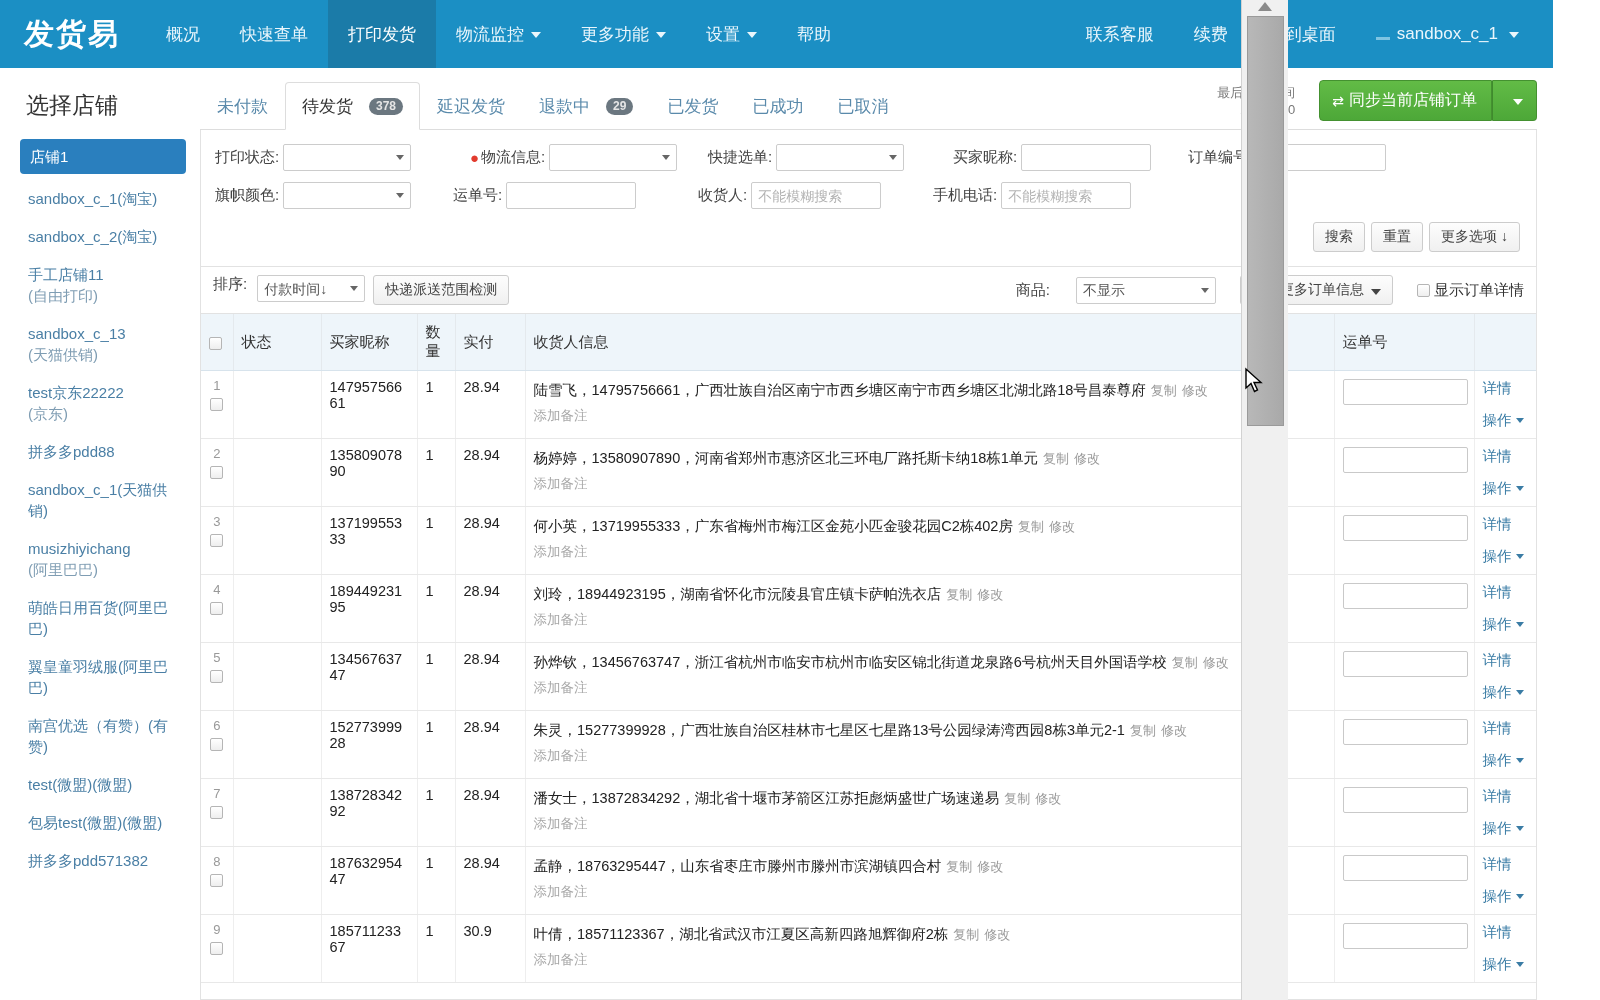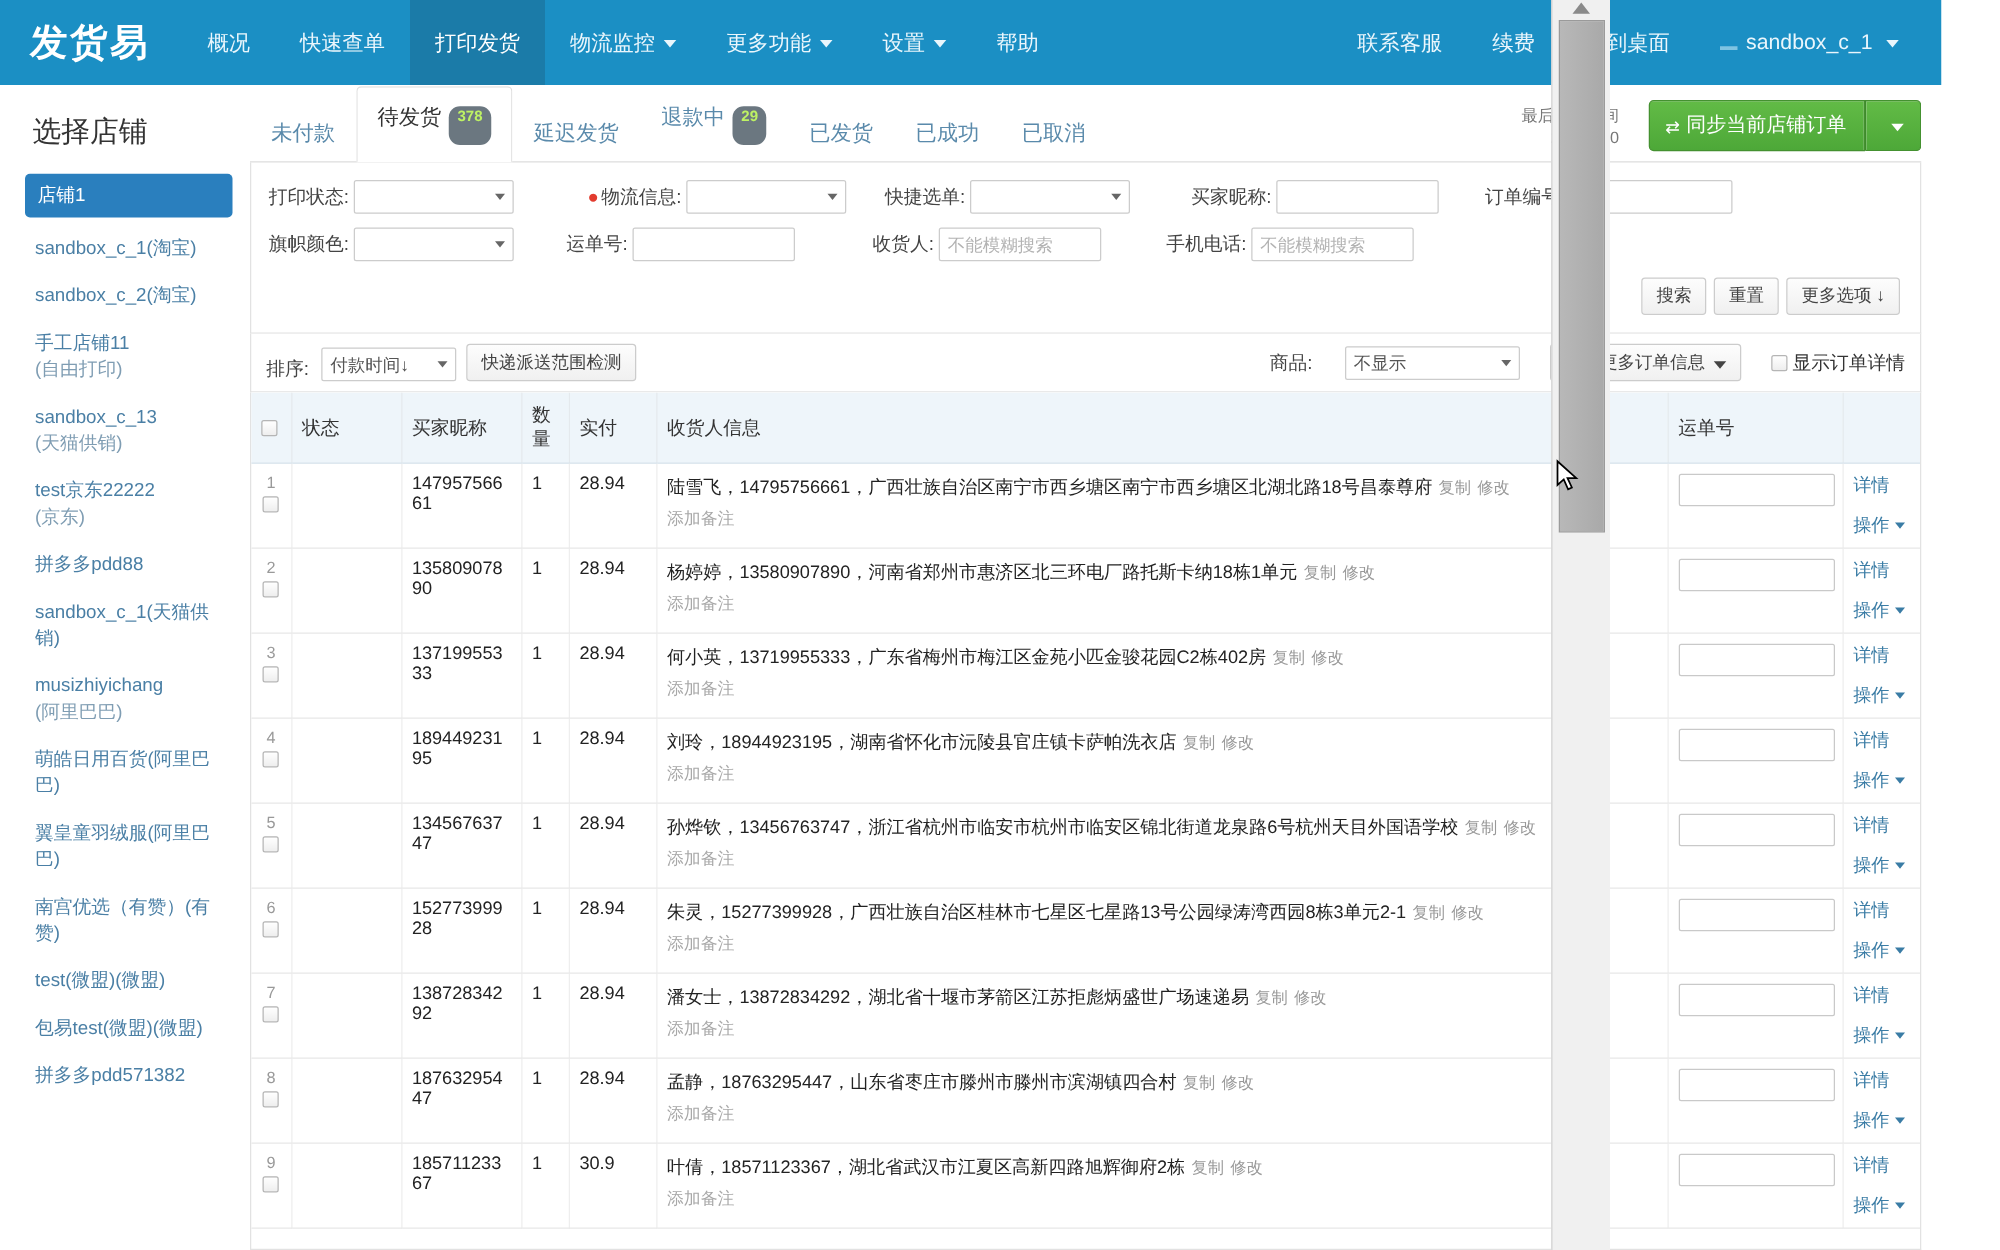--- a/index.html
+++ b/index.html
@@ -118,25 +118,25 @@
   .tab.active {
     color: #333;
     background: #fff;
     border: 1px solid #ddd;
     border-bottom-color: #fff;
     border-radius: 4px 4px 0 0;
   }
   .badge {
     display: inline-block;
     background: #6b7780;
-    color: #bef264;
+    color: #e5e5e5;
     font-size: 12px;
     border-radius: 9px;
-    padding: 1px 7px 16px 7px;
-    margin-left: 6px;
+    padding: 1px 7px 2px 7px;
+    margin-left: 16px;
     position: relative; top: -2px;
     font-weight: bold;
   }
   .sync-area {
     margin-left: auto;
     display: flex; align-items: center; gap: 24px;
     padding-bottom: 8px;
   }
   .sync-time { font-size: 13px; color: #777; line-height: 17px; text-align: right; }
   .sync-btn-group { display: flex; }
@@ -198,21 +198,21 @@
     background: linear-gradient(#fdfdfd,#f0f0f0);
     border: 1px solid #ccc; border-radius: 3px;
     font-size: 14px; color: #444;
     padding: 5px 11px; cursor: pointer; white-space: nowrap;
   }
 
   
   .toolbar {
     border: 1px solid #e2e2e2; border-top: none;
     background: #fff;
-    display: flex; align-items: flex-end;
+    display: flex; align-items: flex-start;
     padding: 8px 12px;
     gap: 8px;
   }
   .tb-label { font-size: 15px; color: #444; }
   .tb-right { margin-left: auto; display: flex; align-items: center; gap: 24px; }
   .chk {
     width: 13px; height: 13px; border: 1px solid #b5b5b5;
     background: linear-gradient(#fff,#eee); border-radius: 2px;
     display: inline-block; vertical-align: middle;
   }

